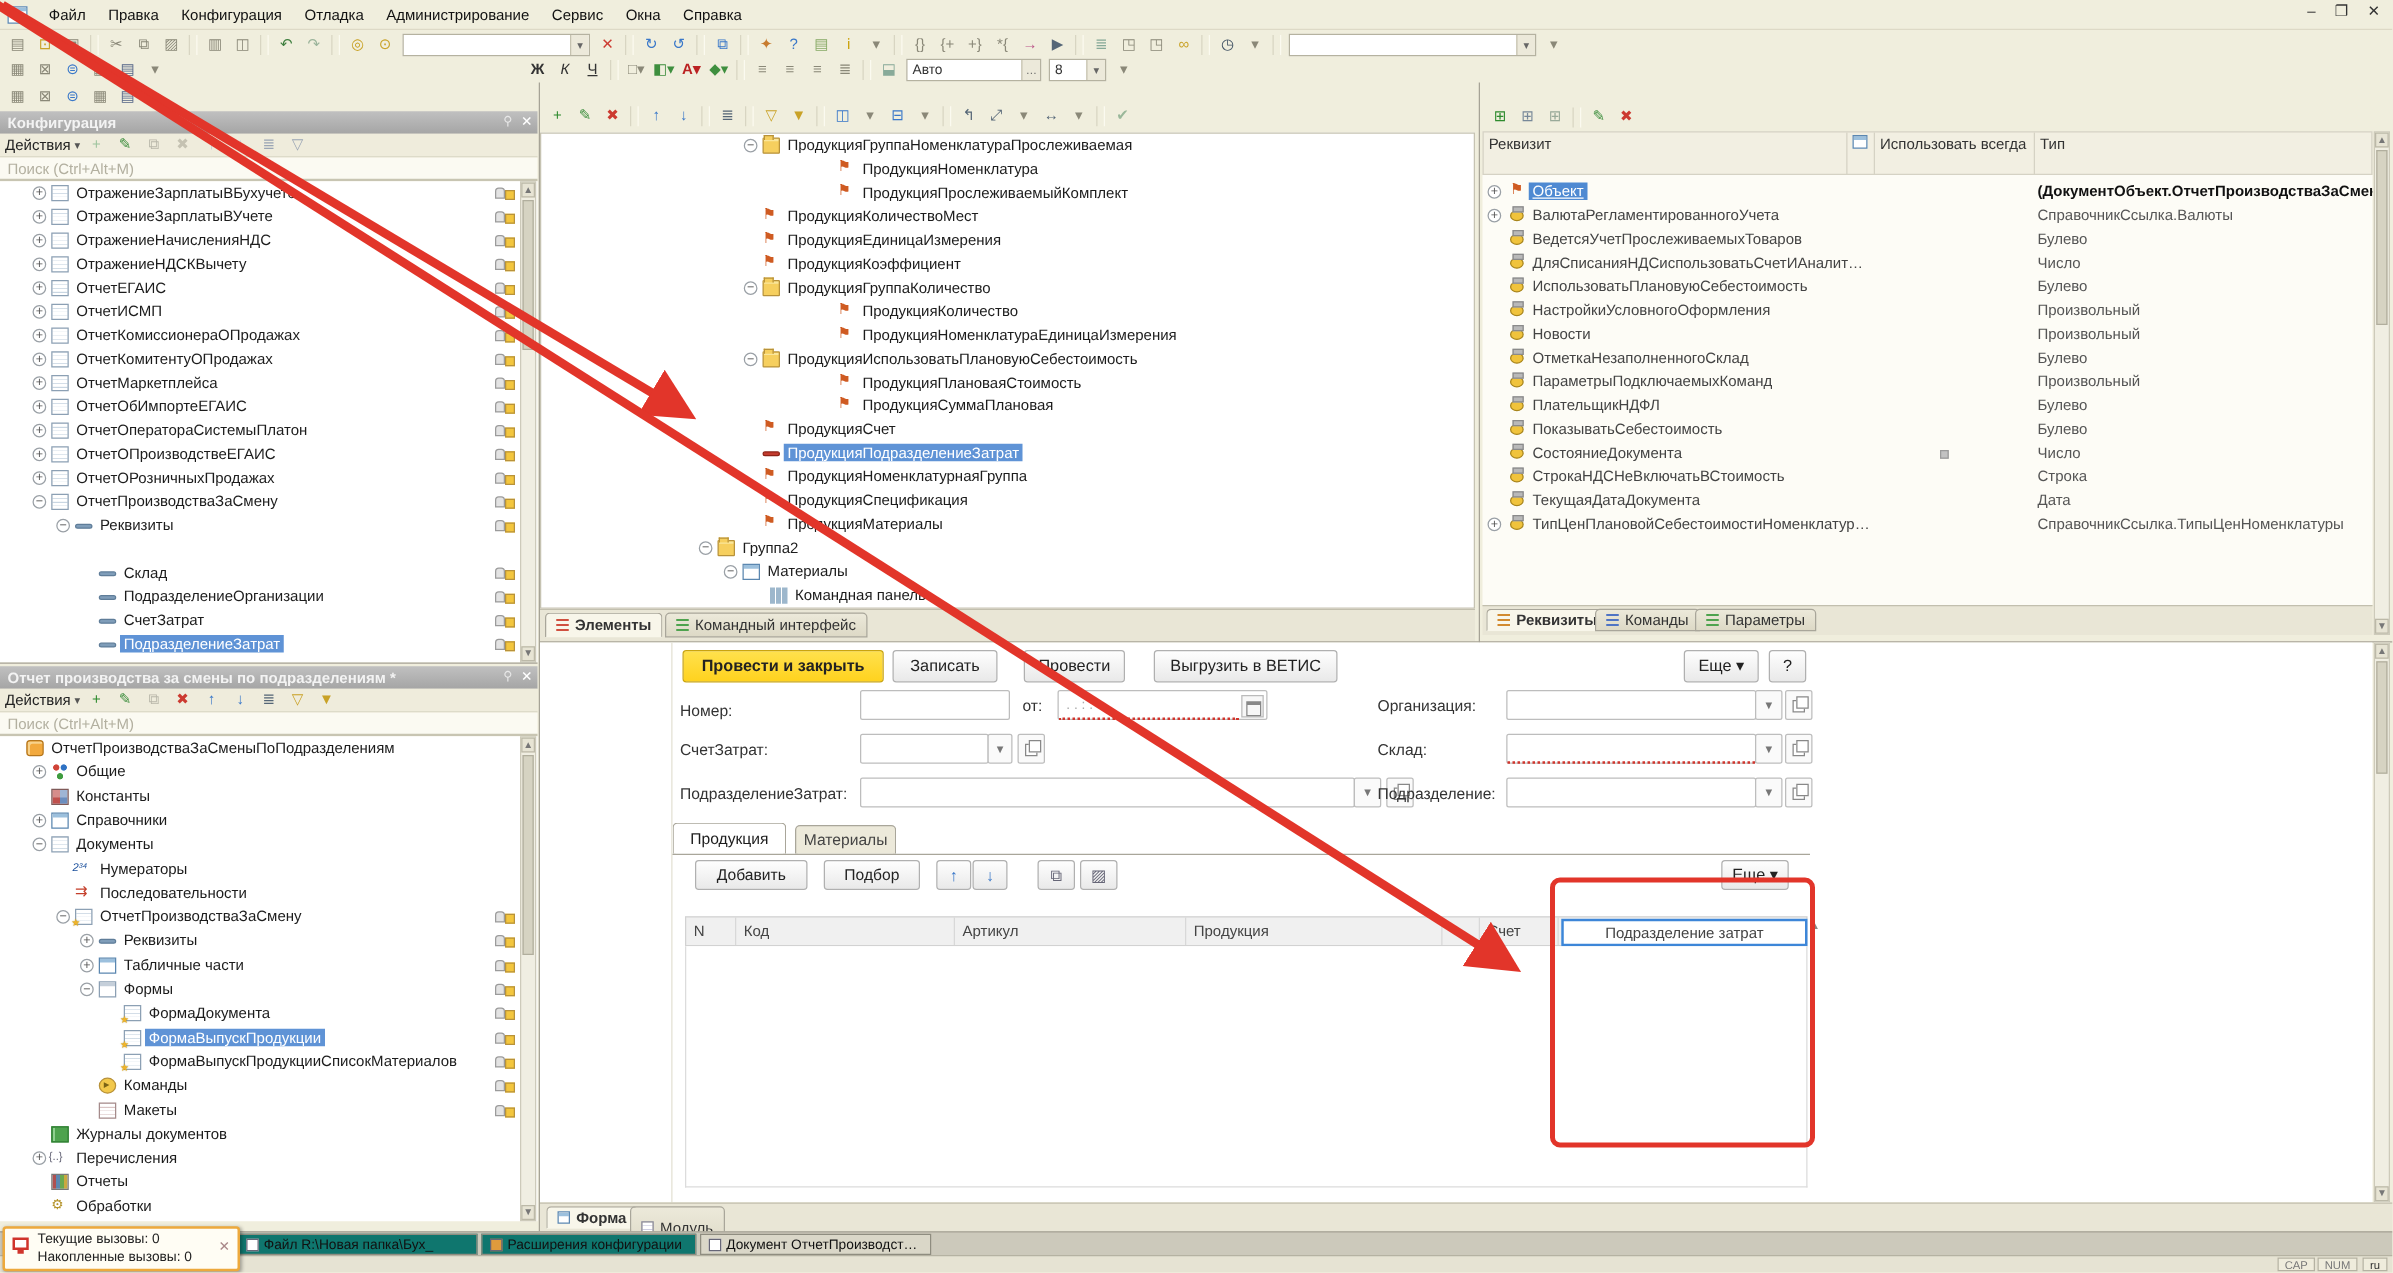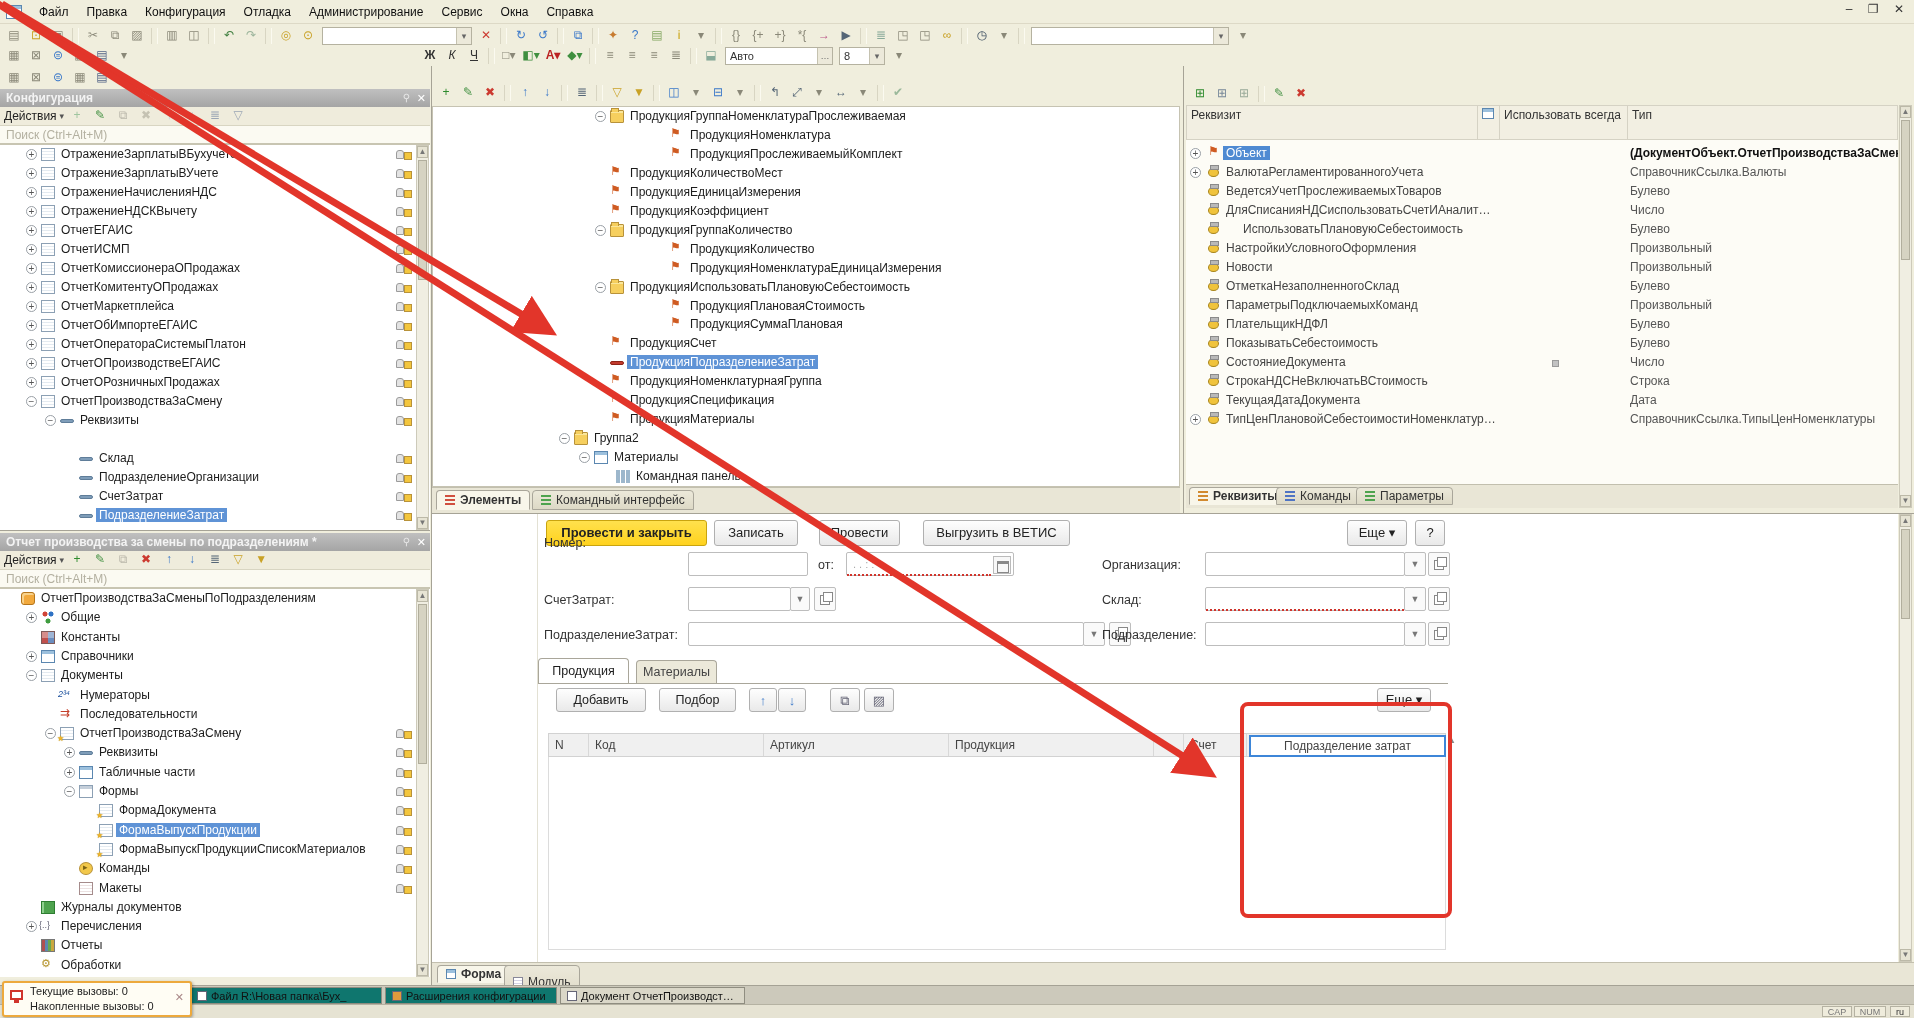--- a/index.html
+++ b/index.html
@@ -658,42 +658,42 @@
 <div class="abs" style="left:1186px;top:105px;width:712px;height:35px;background:#f2efe2;border:1px solid #d5d2c4">
   <span class="hdrcell" style="left:0;width:290px;border-left:none">Реквизит</span>
   <span class="hdrcell" style="left:290px;width:22px"><span style="display:inline-block;width:12px;height:11px;background:#fff;border:1px solid #5b87b0;box-shadow:inset 0 3px 0 #9cc0dd"></span></span>
   <span class="hdrcell" style="left:312px;width:128px">Использовать всегда</span>
   <span class="hdrcell" style="left:440px;width:270px">Тип</span>
 </div>
 <div id="attrs-rows" class="treearea" style="left:1186px;top:140px;width:712px;height:344px;background:#fdfcf6">
     <div class="arow" style="top: 4px;">
       <span class="tg" style="left: 4px;">+</span>
       <span class="ic ic-flag" style="left: 22px;"></span>
-      <span class="aname sel" style="left: 37px;">Объект</span>
+      <span class="aname sel" style="left: 37px; text-decoration: underline;">Объект</span>
       <span class="atype" style="font-weight: bold; color: rgb(17, 17, 17);">(ДокументОбъект.ОтчетПроизводстваЗаСмен…</span>
     </div>
     <div class="arow" style="top: 23px;">
       <span class="tg" style="left: 4px;">+</span>
       <span class="ic ic-coin" style="left: 22px;"></span>
       <span class="aname" style="left: 37px;">ВалютаРегламентированногоУчета</span>
       <span class="atype">СправочникСсылка.Валюты</span>
     </div>
     <div class="arow" style="top: 42px;">
       <span class="ic ic-coin" style="left: 22px;"></span>
       <span class="aname" style="left: 37px;">ВедетсяУчетПрослеживаемыхТоваров</span>
       <span class="atype">Булево</span>
     </div>
     <div class="arow" style="top: 61px;">
       <span class="ic ic-coin" style="left: 22px;"></span>
       <span class="aname" style="left: 37px;">ДляСписанияНДСиспользоватьСчетИАналит…</span>
       <span class="atype">Число</span>
     </div>
     <div class="arow" style="top: 80px;">
       <span class="ic ic-coin" style="left: 22px;"></span>
-      <span class="aname" style="left: 37px; margin-left: 17px;">ИспользоватьПлановуюСебестоимость</span>
+      <span class="aname" style="left: 37px;">ИспользоватьПлановуюСебестоимость</span>
       <span class="atype">Булево</span>
     </div>
     <div class="arow" style="top: 99px;">
       <span class="ic ic-coin" style="left: 22px;"></span>
       <span class="aname" style="left: 37px;">НастройкиУсловногоОформления</span>
       <span class="atype">Произвольный</span>
     </div>
     <div class="arow" style="top: 118px;">
       <span class="ic ic-coin" style="left: 22px;"></span>
       <span class="aname" style="left: 37px;">Новости</span>
@@ -761,21 +761,21 @@
 <div id="form-area"></div>
 <div class="vline" style="left:537px;top:514px;height:448px;background:#e3e1d4"></div>
 
 <div class="fbtn primary" style="left:546px;top:520px;width:161px">Провести и закрыть</div>
 <div class="fbtn" style="left:714px;top:520px;width:84px">Записать</div>
 <div class="fbtn" style="left:819px;top:520px;width:81px">Провести</div>
 <div class="fbtn" style="left:923px;top:520px;width:147px">Выгрузить в ВЕТИС</div>
 <div class="fbtn" style="left:1347px;top:520px;width:60px"><span>Еще</span> ▾</div>
 <div class="fbtn" style="left:1415px;top:520px;width:30px">?</div>
 
-<div class="flabel" style="left:544px;top:536px">Номер:</div>
+<div class="flabel" style="left:544px;top:562px">Номер:</div>
 <div class="finput" style="left:688px;top:552px;width:120px"></div>
 <div class="flabel" style="left:818px;top:558px">от:</div>
 <div class="finput" style="left:846px;top:552px;width:168px;color:#aaa;font-size:11px;line-height:22px;padding-left:6px"><span>.  .        :      :</span><span class="caldd"></span></div>
 <div class="reddot" style="left:847px;top:574px;width:144px"></div>
 <div class="flabel" style="left:1102px;top:558px">Организация:</div>
 <div class="finput" style="left:1205px;top:552px;width:200px"></div>
 <div class="fdd" style="left:1404px;top:552px">▼</div>
 <div class="fopen" style="left:1428px;top:552px"></div>
 
 <div class="flabel" style="left:544px;top:593px">СчетЗатрат:</div>

